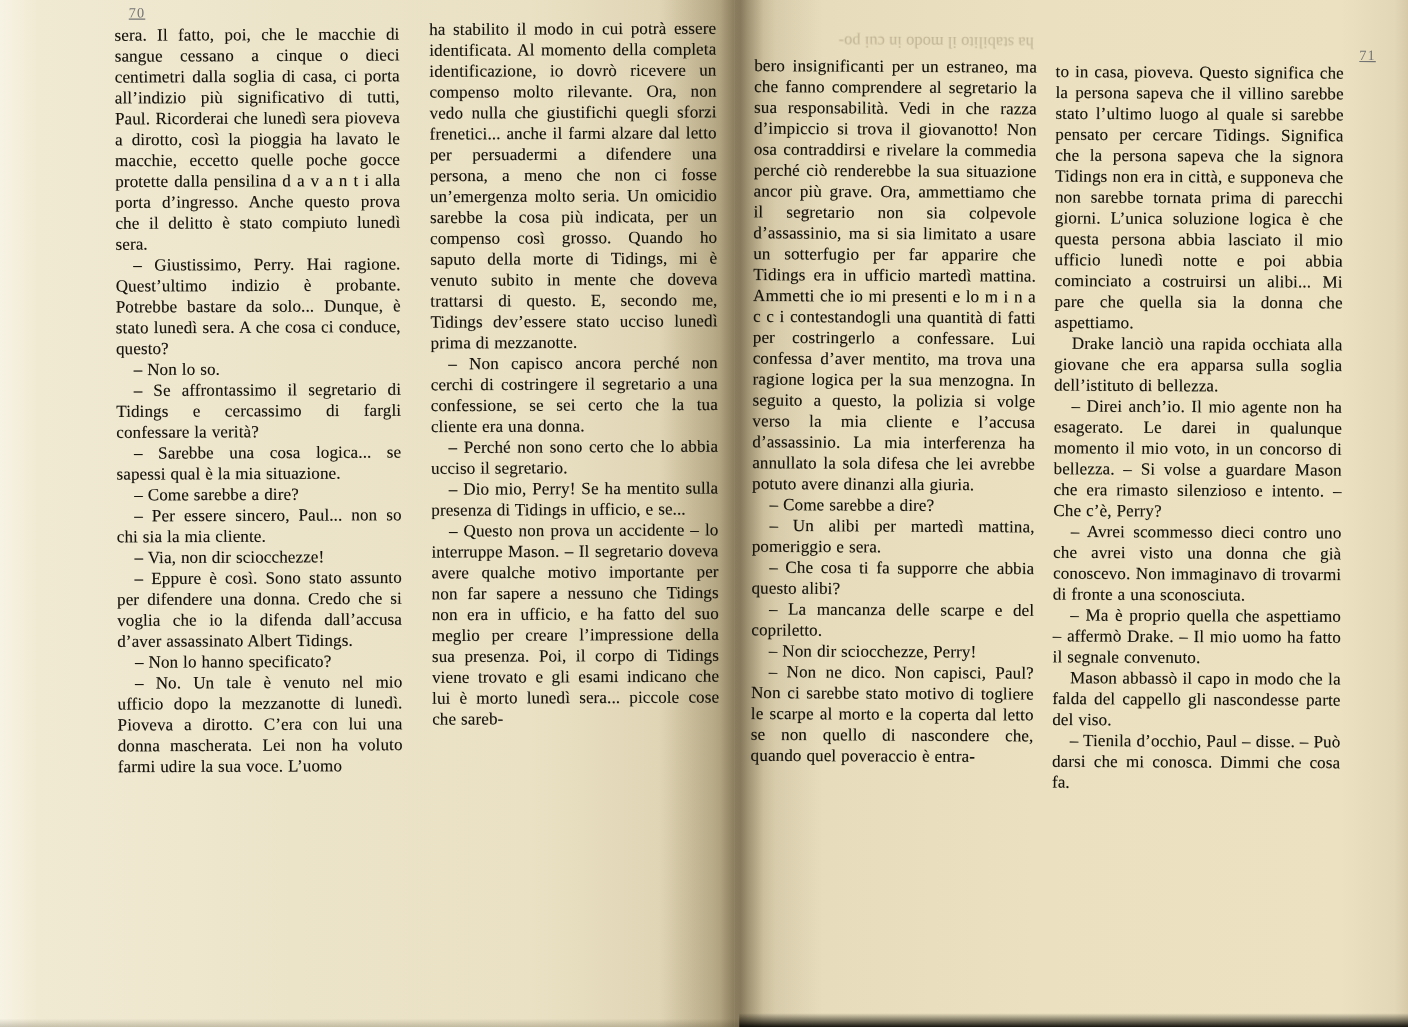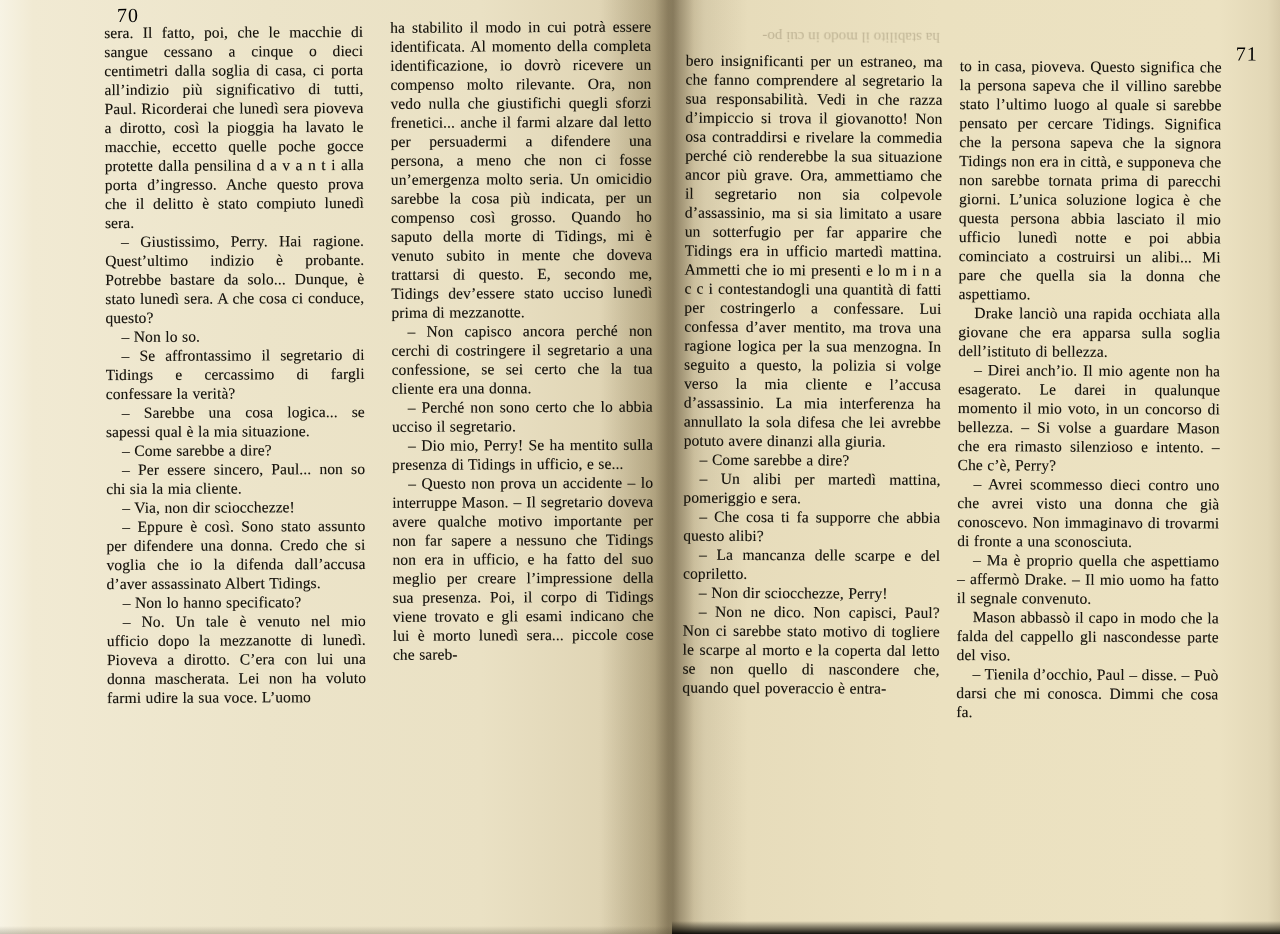--- a/index.html
+++ b/index.html
@@ -28,21 +28,21 @@
   }
   .edge-bottom-left {
     position:absolute; left:0; bottom:0; width:672px; height:8px;
     background:linear-gradient(180deg, rgba(40,34,18,0) 0%, rgba(40,34,18,0.22) 100%);
   }
 
   .textlayer { position:absolute; left:0; top:0; width:1280px; height:934px; color:#17140e; }
   .ltilt { transform:rotate(-0.25deg); transform-origin:330px 0; }
   .rtilt { transform:rotate(0.3deg); transform-origin:960px 0; }
 
-  .page-number { position:absolute; font-size:20px; letter-spacing:1px; color:#000000; }
+  .page-number { position:absolute; font-size:13px; letter-spacing:1px; color:#737373;text-decoration:underline; }
   .pn-left  { left:117px; top:3px; }
   .pn-right { left:1236px; top:41px; }
 
   .column { position:absolute; font-size:15.5px; line-height:19px; text-align:justify; letter-spacing:0.1px; word-spacing:0.5px; text-shadow:0.2px 0.2px 0 rgba(25,22,14,0.45); }
   .col1 { left:104px; top:22px; width:259px; }
   .col2 { left:390px; top:18px; width:261px; }
   .col3 { left:686px; top:52px; width:257px; }
   .col4 { left:960px; top:56px; width:262px; }
 
   .column p { margin:0; text-indent:16px; hyphens:auto; -webkit-hyphens:auto; }

